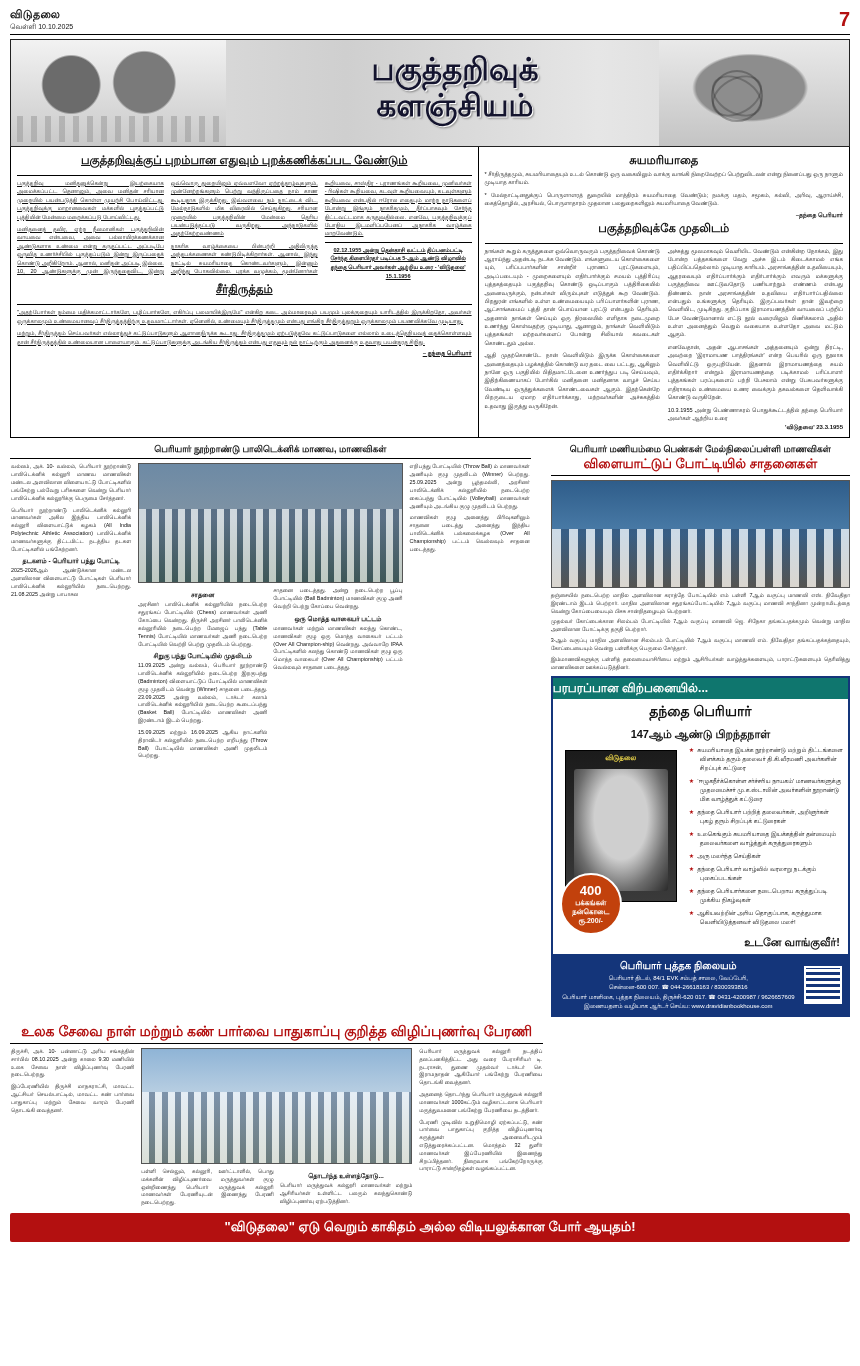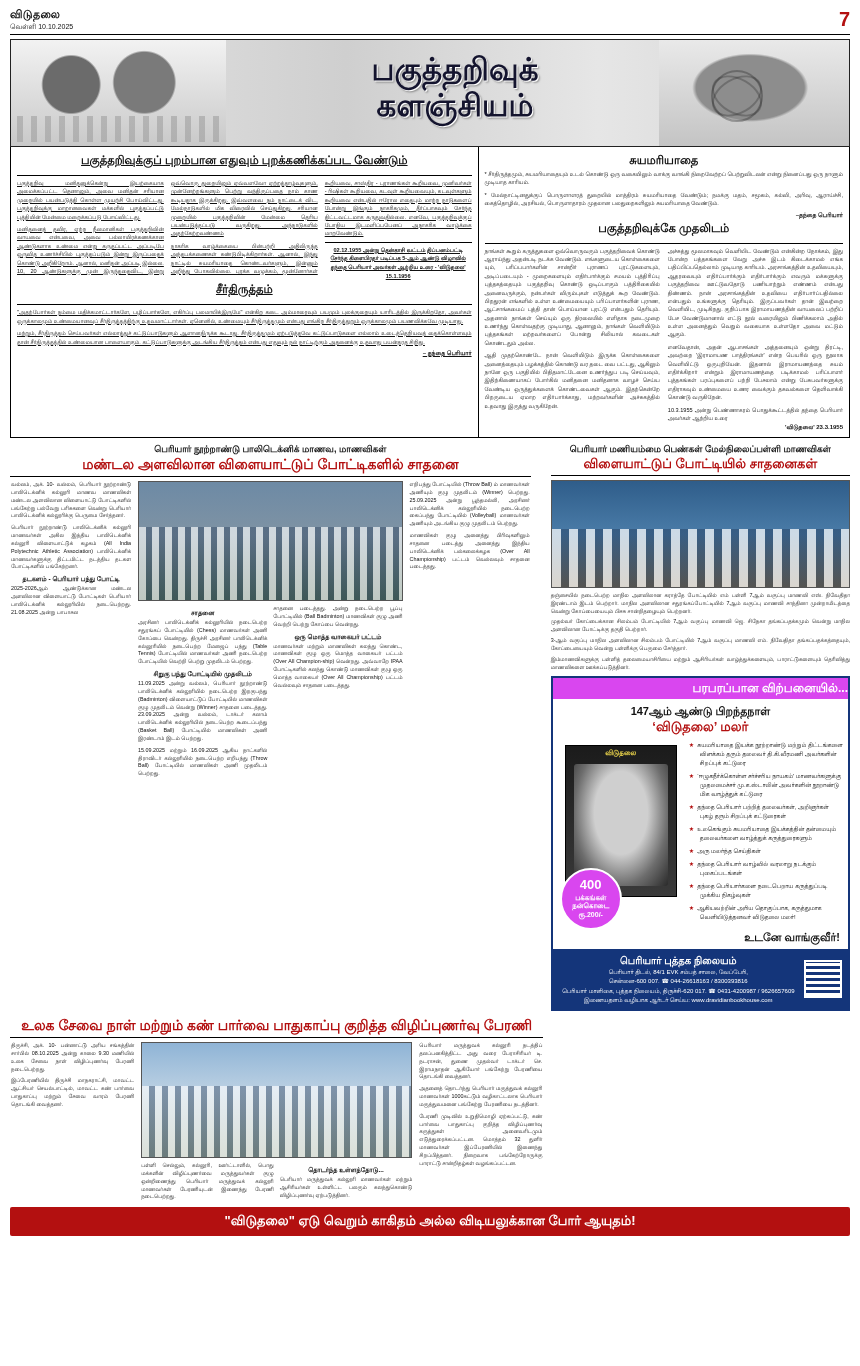--- a/index.html
+++ b/index.html
@@ -68,33 +68,33 @@
   .photo.rally { background:linear-gradient(180deg,#8fb4d6 0%,#b9cfe2 40%,#9aa894 100%); }
   .photo .people { position:absolute; left:0; right:0; bottom:0; height:62%;
     background:repeating-linear-gradient(90deg, rgba(255,255,255,.85) 0 7px, rgba(40,60,90,.55) 7px 13px); opacity:.75; }
   .photo .people2 { position:absolute; left:0; right:0; bottom:0; height:55%;
     background:repeating-linear-gradient(90deg, rgba(255,255,255,.9) 0 9px, rgba(30,50,80,.5) 9px 17px); opacity:.8; }
 
   .sub-h { font-weight:bold; font-size:6.4px; text-align:center; margin:4px 0 2px; }
 
   
   .adbox { border:2px solid #14357a; margin-top:5px; background:#fff; }
-  .ad-top { background:#d946ef; color:#fff; text-align:right; font-weight:bold; font-size:12px; padding:3px 0; }
+  .ad-top { background:#0f766e; color:#fff; text-align:left; font-weight:bold; font-size:12px; padding:3px 0; }
   .ad-body { display:flex; padding:5px; gap:5px; }
   .ad-bookcol { width:45%; text-align:center; position:relative; }
   .ad-title1 { font-size:14px; font-weight:bold; color:#111; line-height:1.2; }
-  .ad-title2 { font-size:11px; font-weight:bold; color:#111; line-height:1.2; margin-top:2px;}
+  .ad-title2 { font-size:11px; font-weight:bold; color:#111; line-height:1.2; margin-top:8px;}
   .ad-title3 { font-size:13px; font-weight:bold; color:#b31010; }
   .book { margin:4px auto 0; width:112px; height:152px; background:linear-gradient(180deg,#1b1b1b,#3a3a3a);
     border:1px solid #000; position:relative; }
   .book .bk-top { color:#e8d24a; font-size:7px; font-weight:bold; text-align:center; padding-top:3px; }
   .book .bk-face { position:absolute; left:8px; right:8px; top:18px; bottom:10px; border-radius:3px;
     background:radial-gradient(ellipse at 50% 40%, #cfcfcf 0 40%, #6d6d6d 70%, #2a2a2a 100%); }
   .pricebadge { position:absolute; left:2px; bottom:-4px; width:62px; height:62px; border-radius:50%;
-    background:#d946ef; color:#fff; font-size:7px; font-weight:bold; display:flex; flex-direction:column;
+    background:#c2410c; color:#fff; font-size:7px; font-weight:bold; display:flex; flex-direction:column;
     align-items:center; justify-content:center; line-height:1.25; border:2px solid #fff; }
   .pricebadge .big { font-size:13px; }
   .ad-points { width:55%; font-size:6px; line-height:1.5; }
   .ad-points li { margin-bottom:4px; }
   .ad-points ul { margin:0; padding-left:11px; list-style:none; }
   .ad-points li:before { content:"★"; color:#b31010; margin-left:-11px; margin-right:3px; font-size:6px; }
   .ad-cta { text-align:right; font-weight:bold; font-size:11px; color:#111; padding:0 8px 4px; }
   .ad-foot { background:#14357a; color:#fff; padding:4px 6px; display:flex; align-items:center; gap:6px; }
   .ad-foot .txt { flex:1; text-align:center; font-size:6px; line-height:1.55; }
   .ad-foot .shop { font-size:10px; font-weight:bold; }
@@ -173,21 +173,20 @@
         <p>10.3.1955 அன்று பெண்ணாகரம் பொதுக்கூட்டத்தில் தந்தை பெரியார் அவர்கள் ஆற்றிய உரை</p>
       </div>
       <div class="sign">'விடுதலை' 23.3.1955</div>
     </div>
   </div>
 
   <div class="midwrap">
 
     <div class="mid-left">
       <div class="kicker">பெரியார் நூற்றாண்டு பாலிடெக்னிக் மாணவ, மாணவிகள்</div>
-      <div class="headline">மண்டல அளவிலான விளையாட்டுப் போட்டிகளில் சாதனை</div>
       <div class="underline-blk"></div>
 
       <div style="display:flex; gap:6px;">
         <div style="width:24%" class="colpad">
           <div class="capt">வல்லம், அக். 10- வல்லம், பெரியார் நூற்றாண்டு பாலிடெக்னிக் கல்லூரி மாணவ மாணவிகள் மண்டல அளவிலான விளையாட்டு போட்டிகளில் பங்கேற்று பல்வேறு பரிசுகளை வென்று பெரியார் பாலிடெக்னிக் கல்லூரிக்கு பெருமை சேர்த்தனர்.</div>
           <div class="capt" style="margin-top:4px">பெரியார் நூற்றாண்டு பாலிடெக்னிக் கல்லூரி மாணவர்கள் அகில இந்திய பாலிடெக்னிக் கல்லூரி விளையாட்டுக் கழகம் (All India Polytechnic Athletic Association) பாலிடெக்னிக் மாணவர்களுக்கு திட்டமிட்ட நடத்திய தடகள போட்டிகளில் பங்கேற்றனர்.</div>
           <div class="sub-h">தடகளம் - பெரியார் பந்து போட்டி</div>
           <div class="capt">2025-2026ஆம் ஆண்டுக்கான மண்டல அளவிலான விளையாட்டு போட்டிகள் பெரியார் பாலிடெக்னிக் கல்லூரியில் நடைபெற்றது. 21.08.2025 அன்று பாபாசுல</div>
         </div>
 
@@ -226,22 +225,22 @@
         <div class="people2"></div>
       </div>
       <div class="capt" style="margin-top:4px">தஞ்சையில் நடைபெற்ற மாநில அளவிலான கராத்தே போட்டியில் எம் பள்ளி 7ஆம் வகுப்பு மாணவி எஸ். நிவேதிதா இரண்டாம் இடம் பெற்றார். மாநில அளவிலான சதுரங்கப்போட்டியில் 7ஆம் வகுப்பு மாணவி சாந்தினா முன்றாமிடத்தை வென்று கோப்பையையும் பிசசு சான்றிதழையும் பெற்றனர்.</div>
       <div class="capt" style="margin-top:3px">முதல்வர் கோப்பைக்கான சிலம்பம் போட்டியில் 7ஆம் வகுப்பு மாணவி ஜெ. சிநேகா தங்கப்பதக்கமும் வென்று மாநில அளவிலான போட்டிக்கு தகுதி பெற்றார்.</div>
       <div class="capt" style="margin-top:3px">3-ஆம் வகுப்பு மாநில அளவிலான சிலம்பம் போட்டியில் 7ஆம் வகுப்பு மாணவி எம். நிவேதிதா தங்கப்பதக்கத்தையும், கோப்பையையும் வென்று பள்ளிக்கு பெருமை சேர்த்தார்.</div>
       <div class="capt" style="margin-top:3px">இம்மாணவிகளுக்கு பள்ளித் தலைமையாசிரியை மற்றும் ஆசிரியர்கள் வாழ்த்துக்களையும், பாராட்டுகளையும் தெரிவித்து மாணவிகளை ஊக்கப்படுத்தினர்.</div>
 
       <div class="adbox">
         <div class="ad-top">பரபரப்பான விற்பனையில்...</div>
         <div style="text-align:center; padding:4px 4px 0;">
+          <div class="ad-title1">தந்தை பெரியார்</div>
           <div class="ad-title2">147ஆம் ஆண்டு பிறந்தநாள்</div>
-          <div class="ad-title3">‘விடுதலை’ மலர்</div>
         </div>
         <div class="ad-body">
           <div class="ad-bookcol">
             <div class="book">
               <div class="bk-top">விடுதலை</div>
               <div class="bk-face"></div>
             </div>
             <div class="pricebadge">
               <span class="big">400</span>
               <span>பக்கங்கள்</span>

